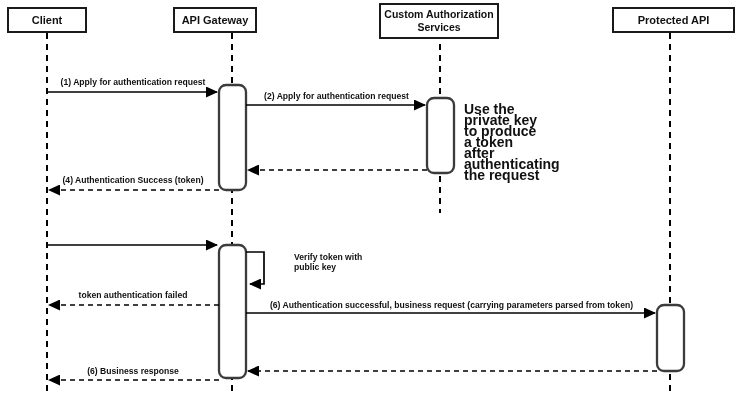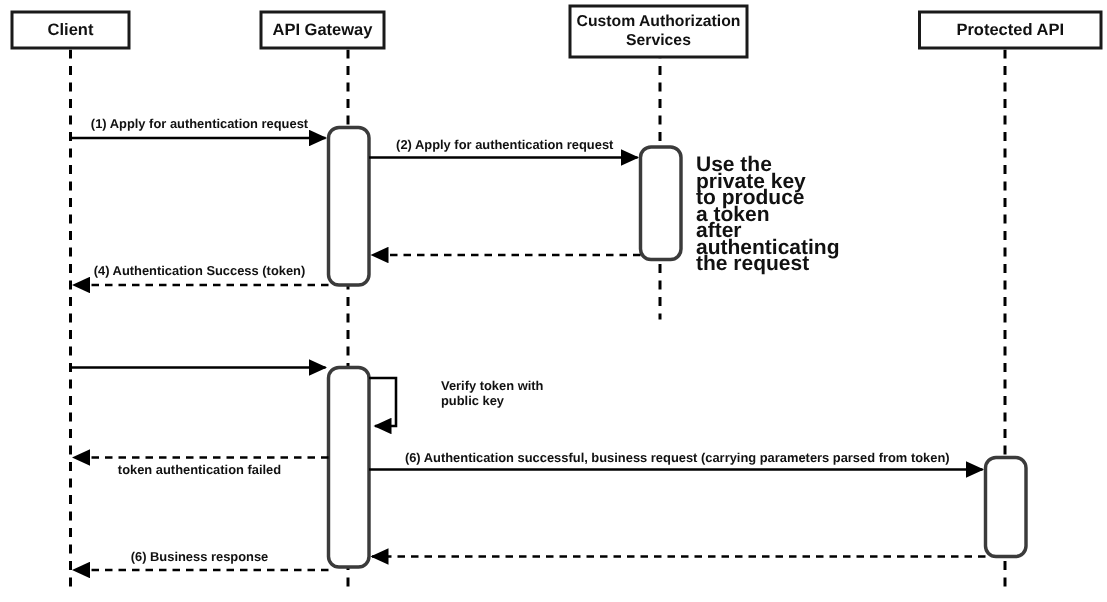--- a/index.html
+++ b/index.html
@@ -61,19 +61,19 @@
 
   <div class="actor-box single" style="left:7px;top:7px;width:80px;height:26px;">Client</div>
   <div class="actor-box single" style="left:173px;top:7px;width:84px;height:26px;">API Gateway</div>
   <div class="actor-box double" style="left:379px;top:3px;width:120px;height:30px;">Custom Authorization Services</div>
   <div class="actor-box single" style="left:612px;top:7px;width:123px;height:26px;">Protected API</div>
 
   <div class="msg-label" style="left:47px;top:77px;width:172px;">(1) Apply for authentication request</div>
   <div class="msg-label" style="left:246px;top:91px;width:181px;">(2) Apply for authentication request</div>
   <div class="msg-label" style="left:47px;top:175px;width:172px;">(4) Authentication Success (token)</div>
   <div class="msg-label wrap" style="left:269px;top:252px;width:70px;margin-left:25px;">Verify token with public key</div>
-  <div class="msg-label" style="left:47px;top:308px;width:172px;">token authentication failed</div>
+  <div class="msg-label" style="left:47px;top:290px;width:172px;">token authentication failed</div>
   <div class="msg-label" style="left:236px;top:300px;width:431px;">(6) Authentication successful, business request (carrying parameters parsed from token)</div>
   <div class="msg-label" style="left:47px;top:366px;width:172px;">(6) Business response</div>
 
   <div class="note-text" style="left:464px;top:104px;width:82px;">Use the private key to produce a token after authenticating the request</div>
 
 </div>
 
 </body></html>

